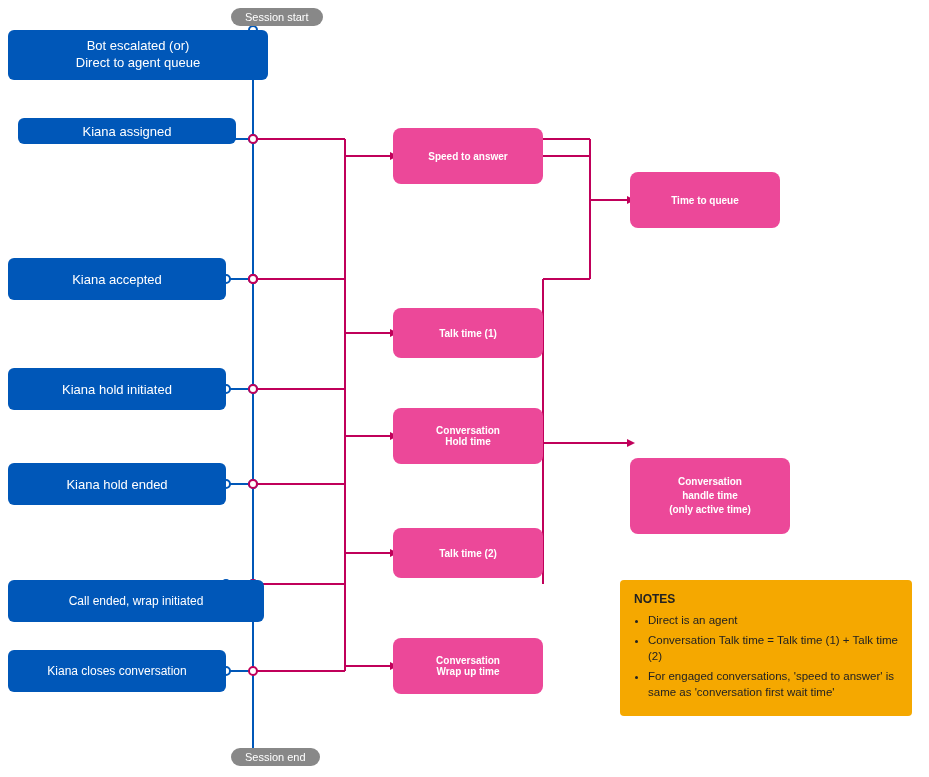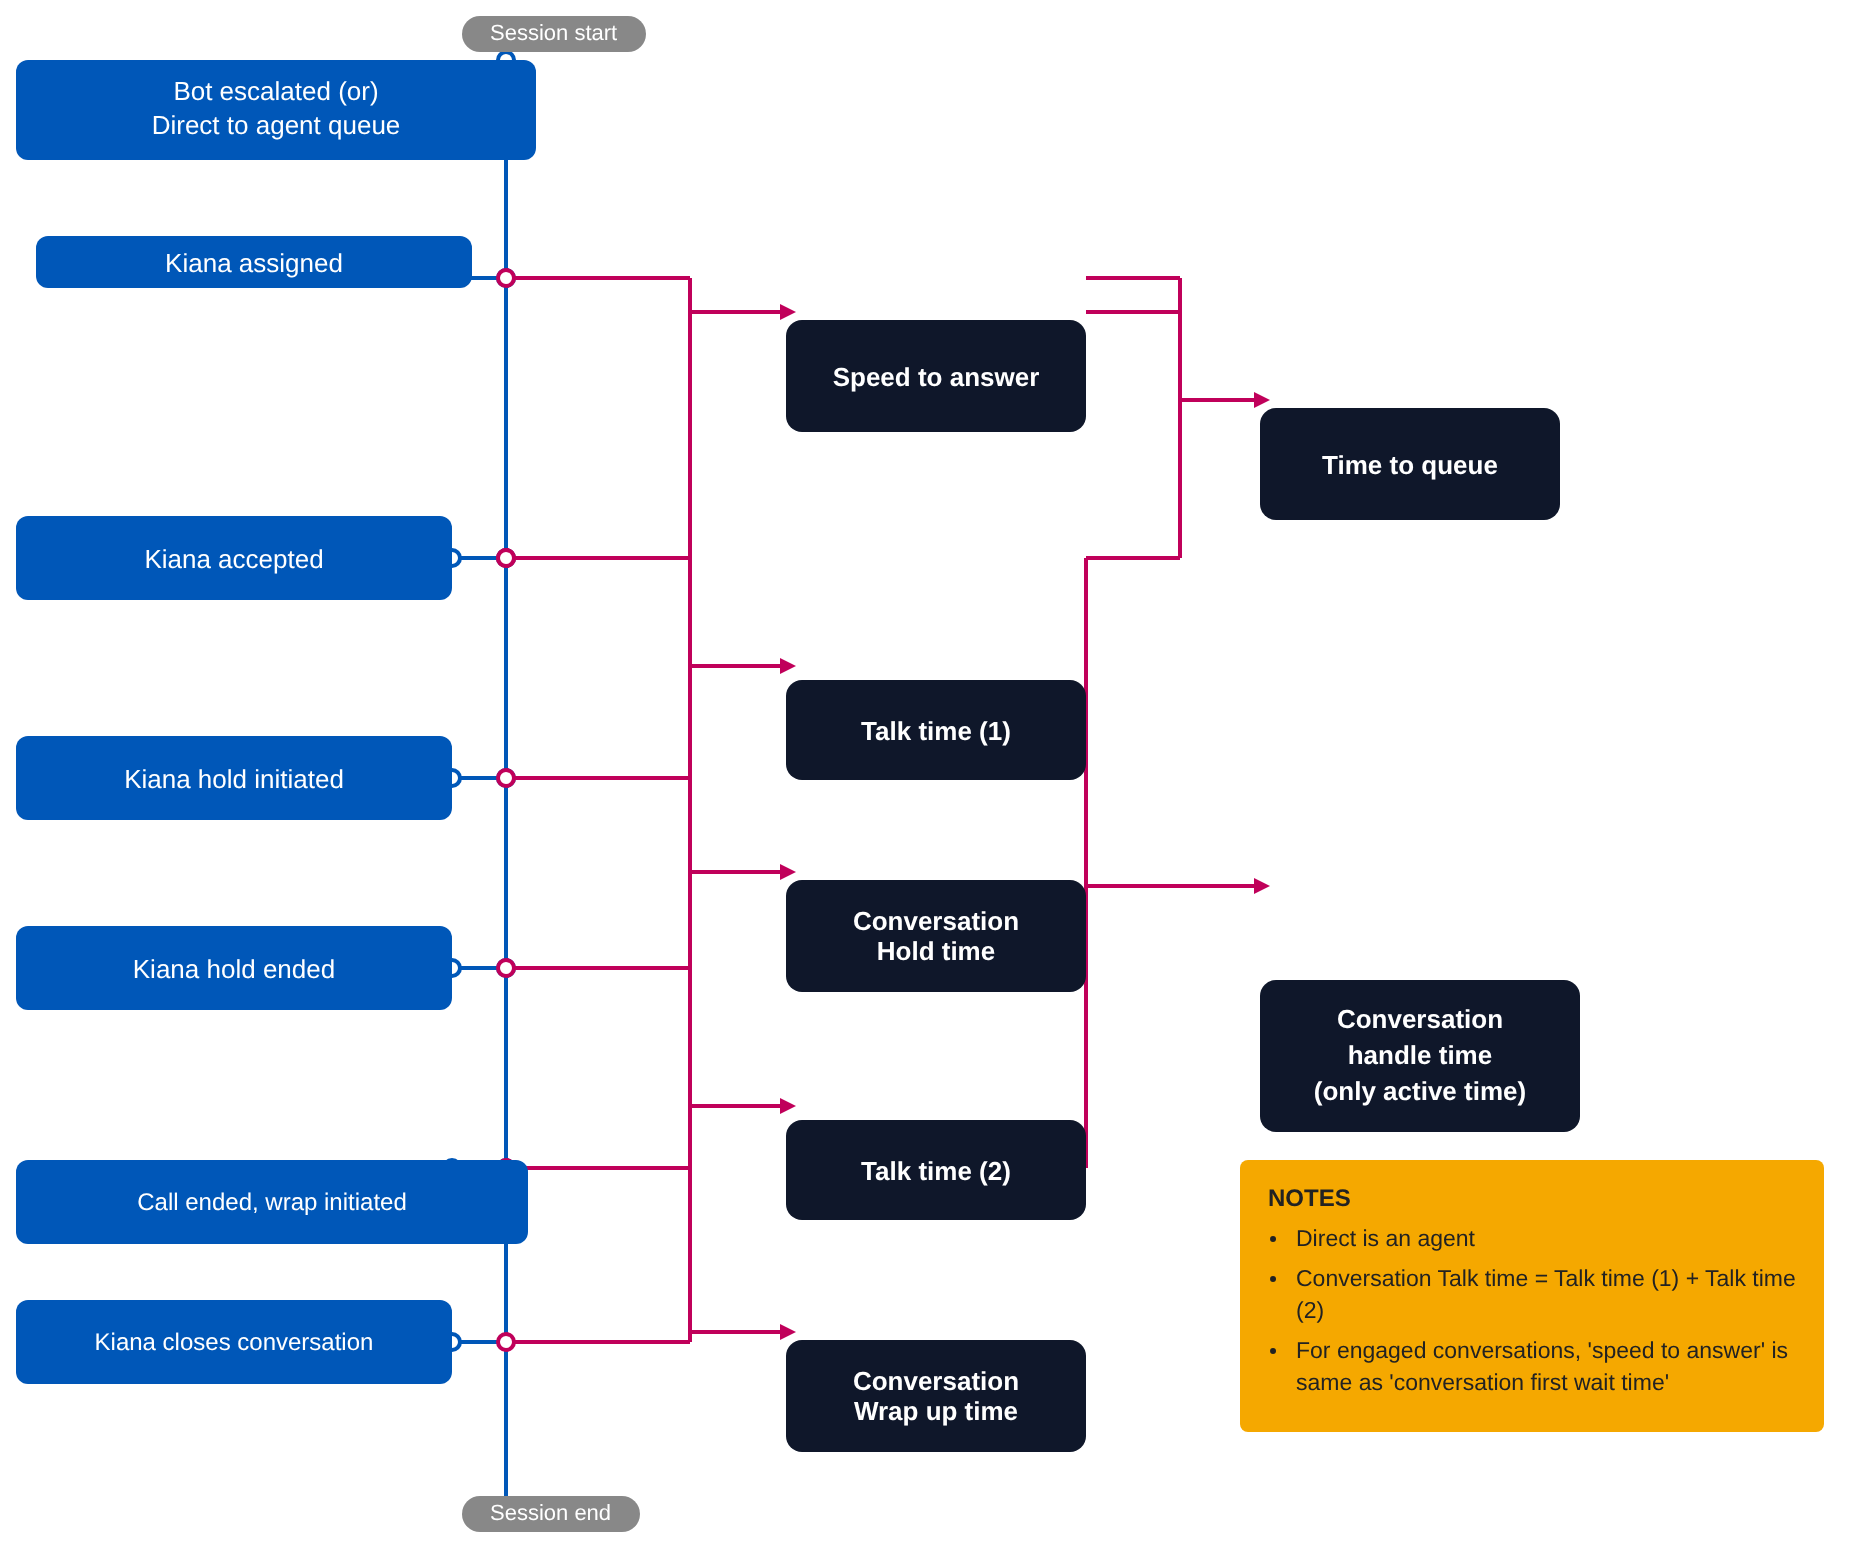--- a/index.html
+++ b/index.html
@@ -42,32 +42,31 @@
       text-align: center;
       z-index: 10;
       display: flex;
       align-items: center;
       justify-content: center;
     }
 
     
     .metric-box {
       position: absolute;
-      background: #0f172a;
+      background: #ec4899;
       color: #fff;
       border-radius: 8px;
       padding: 10px 14px;
-      font-size: 13px;
+      font-size: 10px;
       font-weight: 600;
       text-align: center;
       z-index: 10;
       display: flex;
       align-items: center;
       justify-content: center;
-      margin-top: 32px;
     }
 
     
     .notes-box {
       position: absolute;
       background: #f5a800;
       border-radius: 4px;
       padding: 12px 14px;
       font-size: 12px;
       color: #222;

